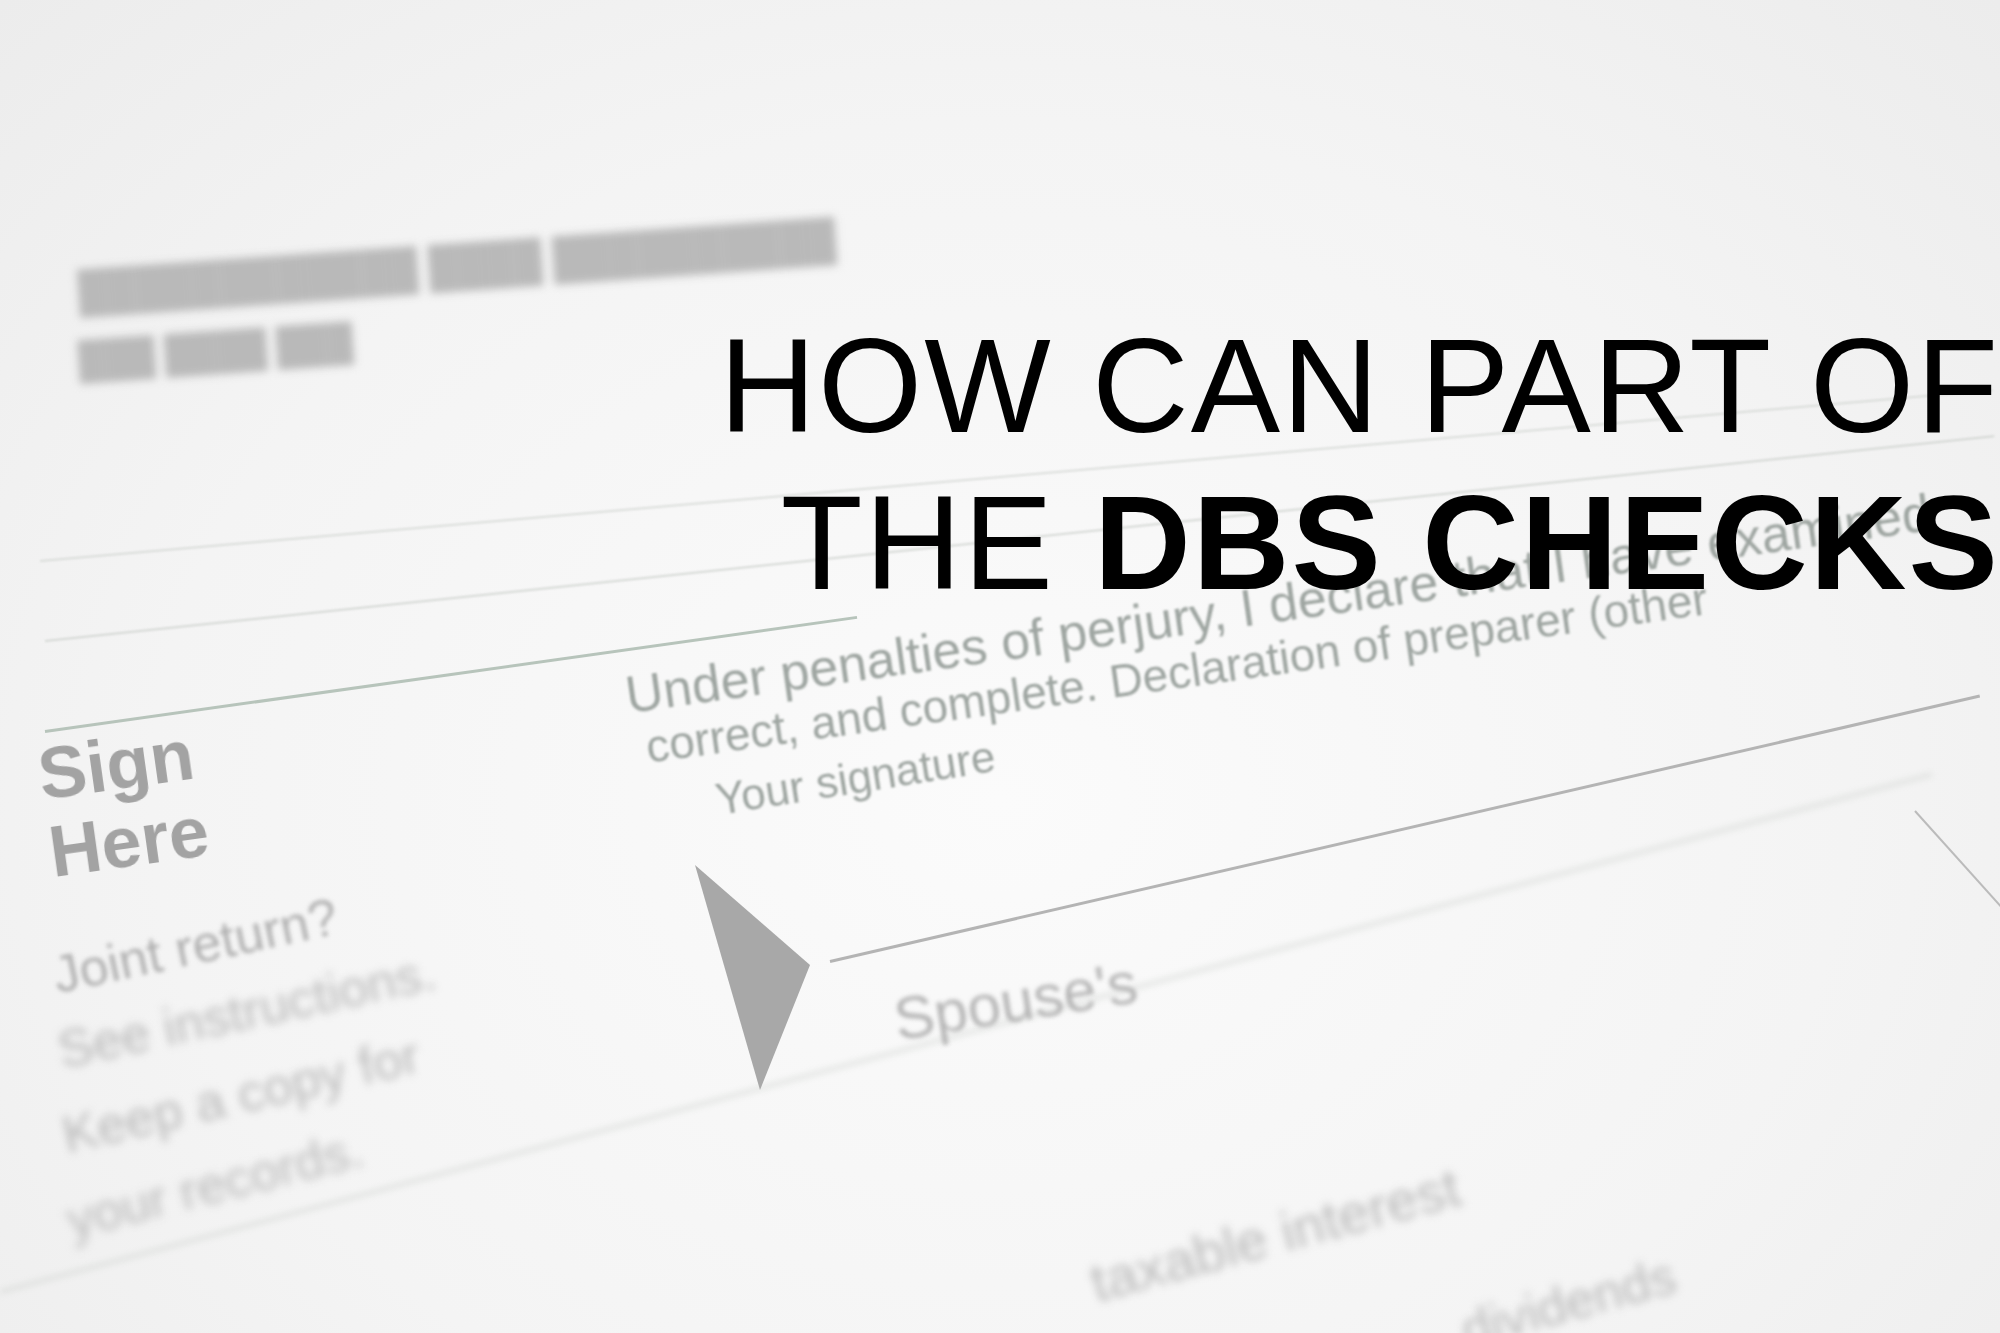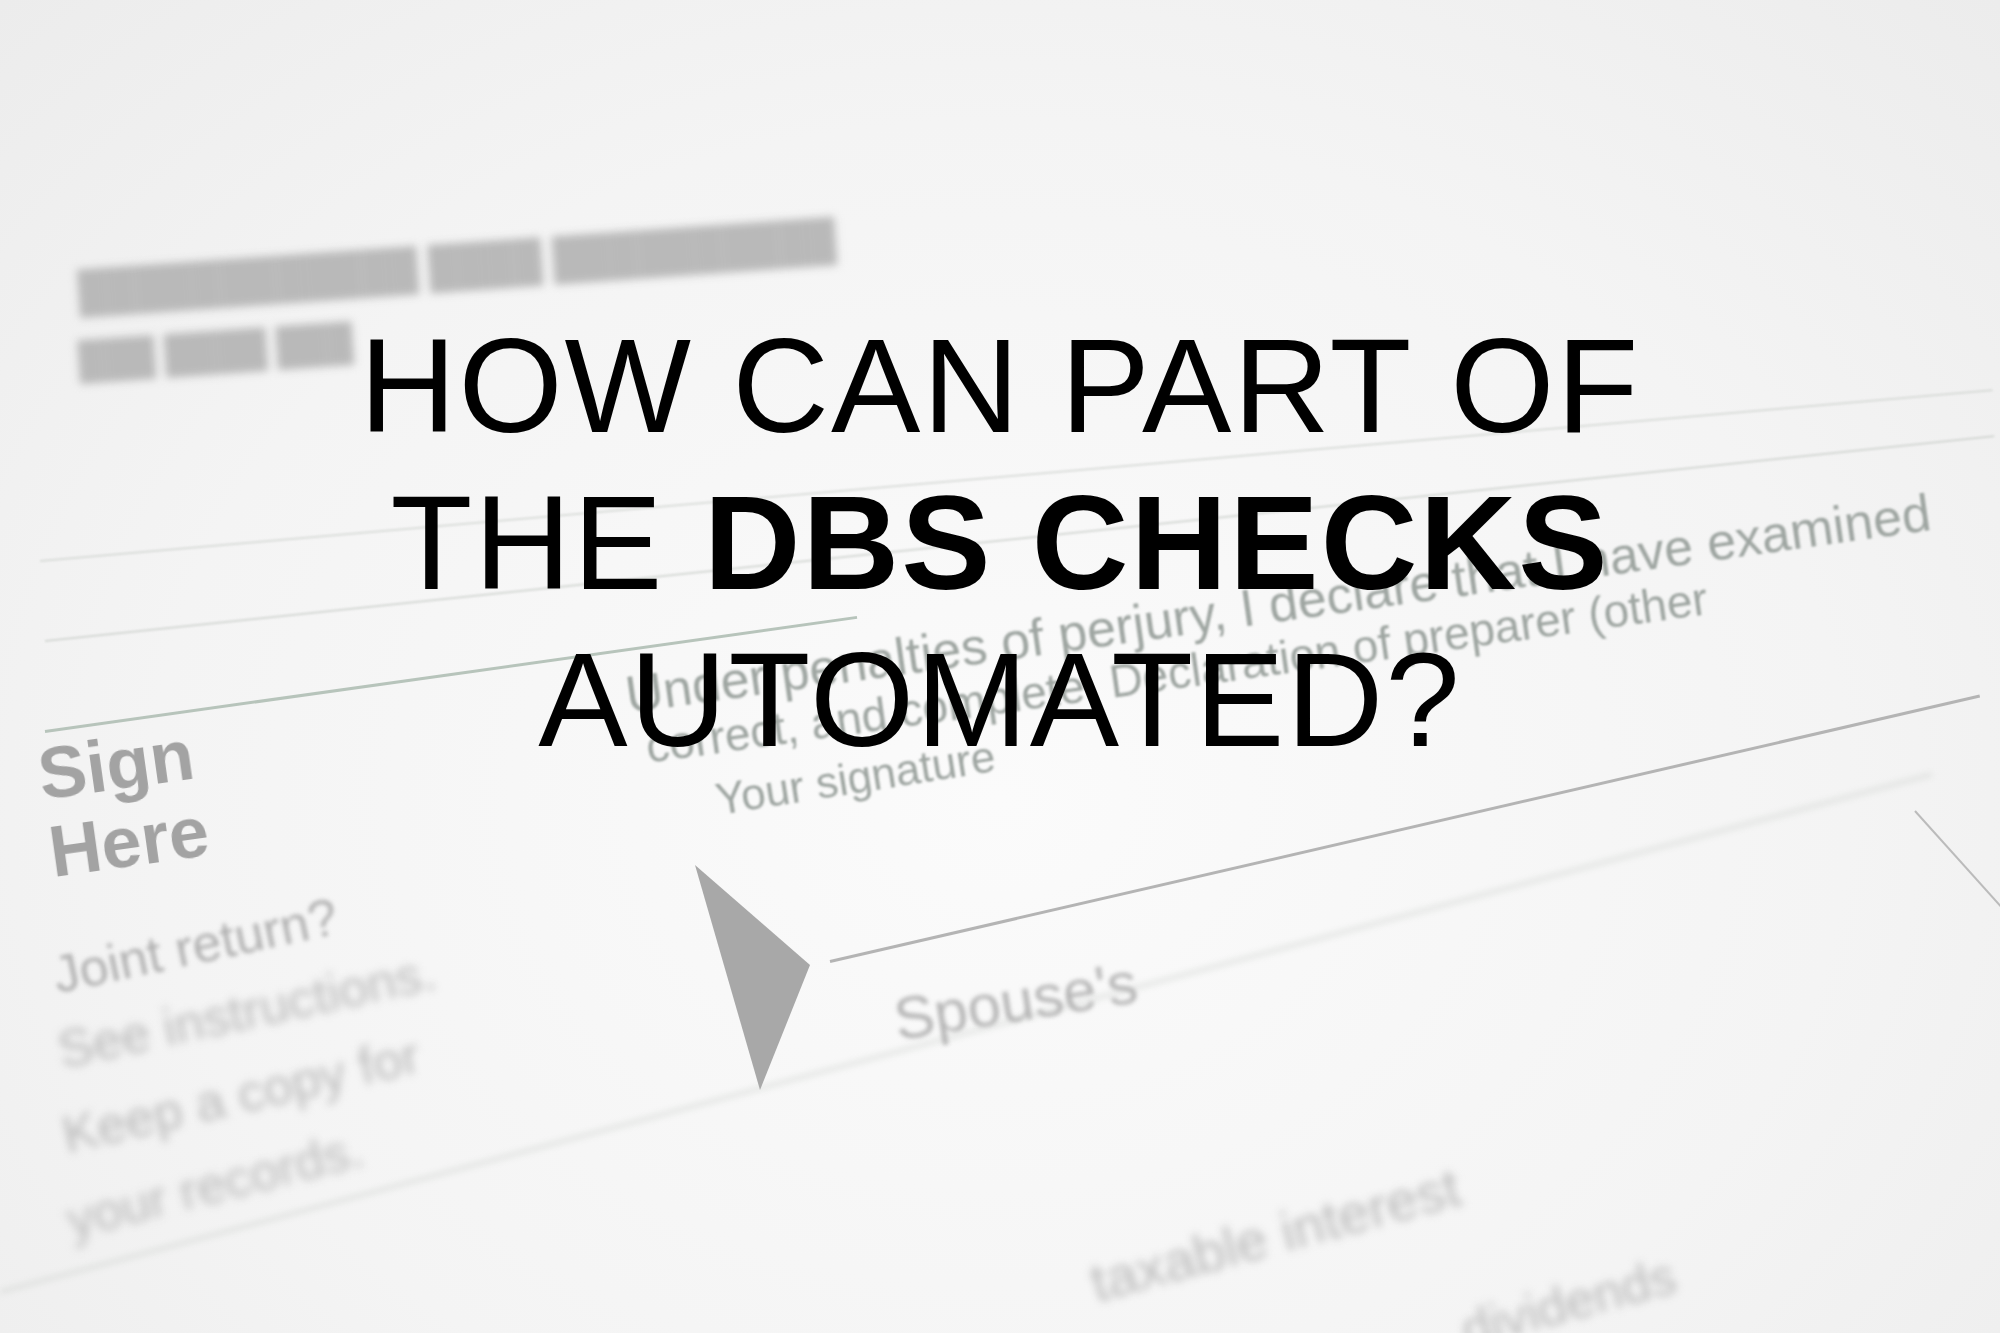--- a/index.html
+++ b/index.html
@@ -5,21 +5,21 @@
   html, body { margin: 0; padding: 0; }
   body { width: 2000px; height: 1333px; overflow: hidden; background: #f6f6f6; font-family: "Liberation Sans", sans-serif; }
   .canvas { position: relative; width: 2000px; height: 1333px; overflow: hidden;
     background: radial-gradient(ellipse at 50% 60%, #fbfbfb 0%, #f4f4f4 60%, #ececec 100%); }
   .bg { position: absolute; inset: 0; }
   .blur-line { position: absolute; background: #c9cdc9; transform-origin: left center; }
   .ghost { position: absolute; color: #a9a9a9; font-family: "Liberation Sans", sans-serif; white-space: nowrap; transform-origin: left bottom; }
   .ghost.blur { filter: blur(4px); color: #b9b9b9; }
   .ghost.soft { filter: blur(1.2px); color: #9fa6a2; }
   .sign { font-weight: bold; color: #a3a3a3; font-size: 72px; line-height: 78px; filter: blur(0.6px); }
-  .headline { position: absolute; left: 0; top: 286px; width: 2000px; text-align: center; }
+  .headline { position: absolute; left: 0; top: 286px; width: 2000px; text-align: right; }
   .headline .line { display: block; font-size: 134px; line-height: 157px; color: #000; letter-spacing: 2px; font-weight: normal; }
   .headline .bold { font-weight: bold; }
 </style>
 </head>
 <body>
 
 <div class="canvas">
   <div class="bg">
 
     <div class="blur-line" style="left:40px;top:560px;width:1960px;height:2px;transform:rotate(-5deg);opacity:.6;filter:blur(1px);"></div>
@@ -52,15 +52,14 @@
 
     <div class="ghost" style="left:900px;top:985px;font-size:60px;transform:rotate(-9deg);filter:blur(2px);color:#b5b5b5;">Spouse's</div>
 
     <div class="ghost blur" style="left:1100px;top:1250px;font-size:56px;transform:rotate(-15deg);">taxable interest</div>
     <div class="ghost blur" style="left:1470px;top:1300px;font-size:52px;transform:rotate(-15deg);">dividends</div>
   </div>
 
   <h1 class="headline">
     <span class="line">HOW CAN PART OF</span>
     <span class="line"><span>THE </span><span class="bold">DBS CHECKS</span></span>
-    <span class="line">AUTOMATED?</span>
   </h1>
 </div>
 
 </body></html>

